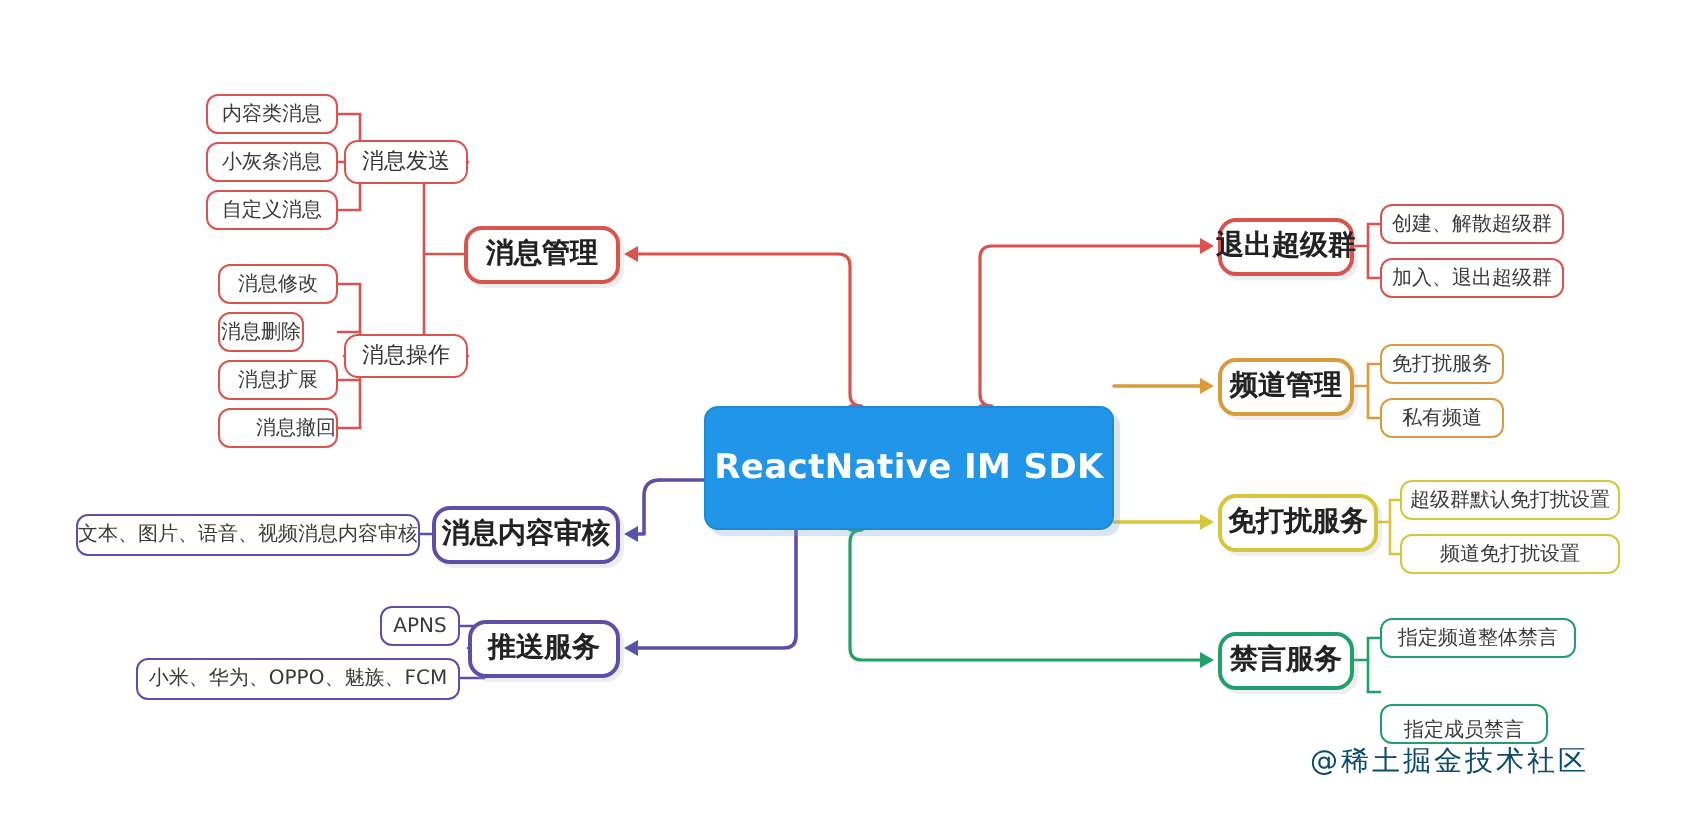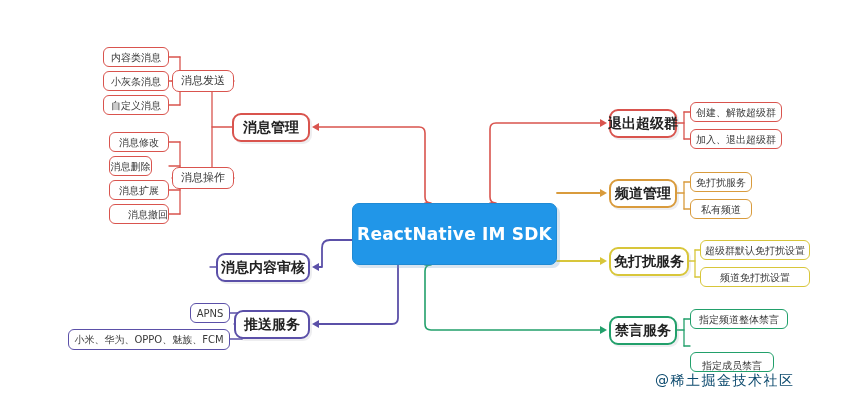--- a/index.html
+++ b/index.html
@@ -181,20 +181,23 @@
   <div class="node lvl3" style="left:109px; top:180px; width:60px; height:20px; border-color:#d9544e;">
     <span>消息扩展</span>
   </div>
   <div class="node lvl3" style="left:109px; top:204px; width:60px; height:20px; border-color:#d9544e;padding-left:18px;">
     <span>消息撤回</span>
   </div>
 
   <div class="node lvl1" style="left:216px; top:253px; width:94px; height:29px; border-color:#5b50a8;">
     <span>消息内容审核</span>
   </div>
+  <div class="node lvl3" style="left:38px; top:257px; width:172px; height:21px; border-color:#5b50a8;">
+    <span>文本、图片、语音、视频消息内容审核</span>
+  </div>
 
   <div class="node lvl1" style="left:234px; top:310px; width:76px; height:29px; border-color:#5b50a8;">
     <span>推送服务</span>
   </div>
   <div class="node lvl3" style="left:190px; top:303px; width:40px; height:20px; border-color:#5b50a8;">
     <span>APNS</span>
   </div>
   <div class="node lvl3" style="left:68px; top:329px; width:162px; height:21px; border-color:#5b50a8;">
     <span>小米、华为、OPPO、魅族、FCM</span>
   </div>

